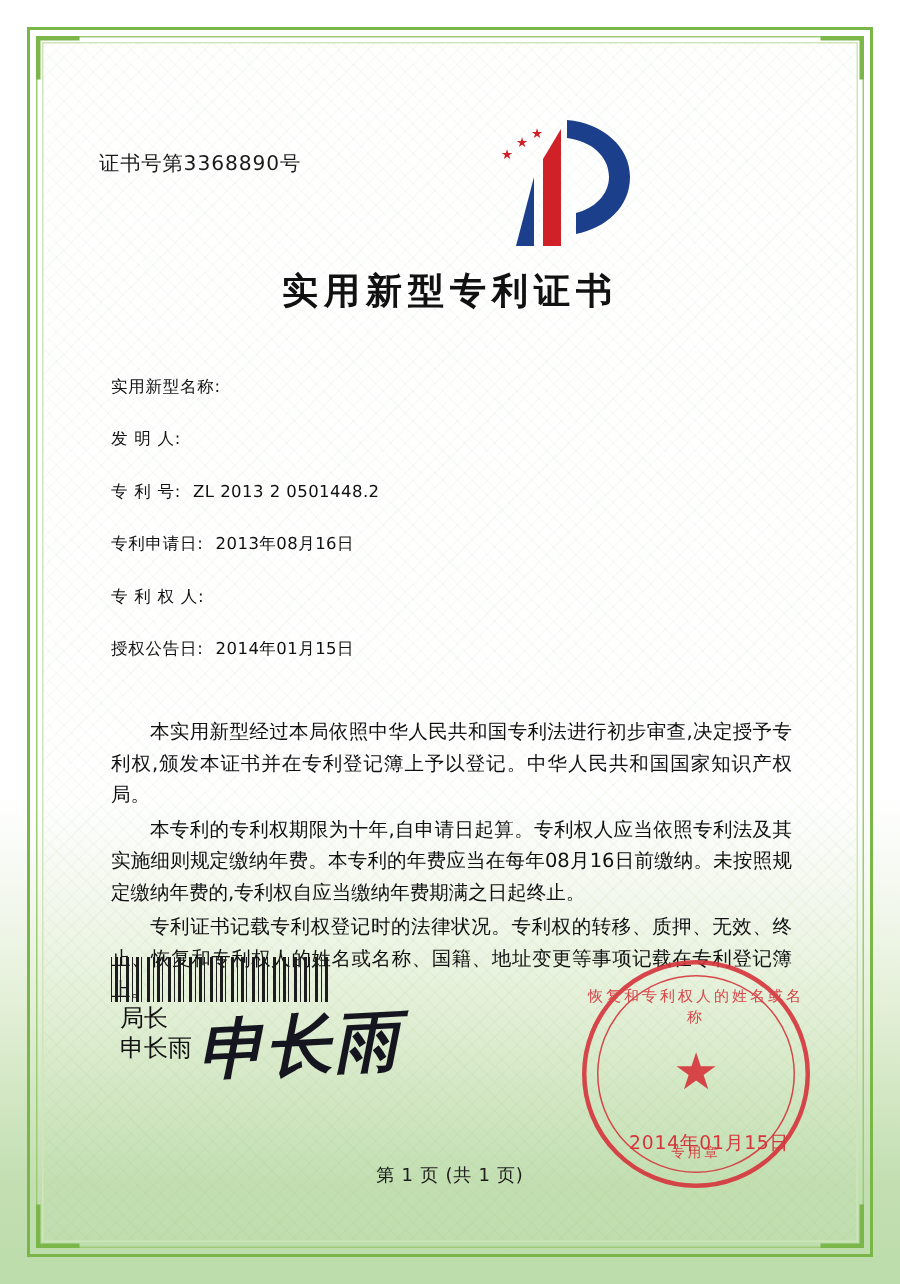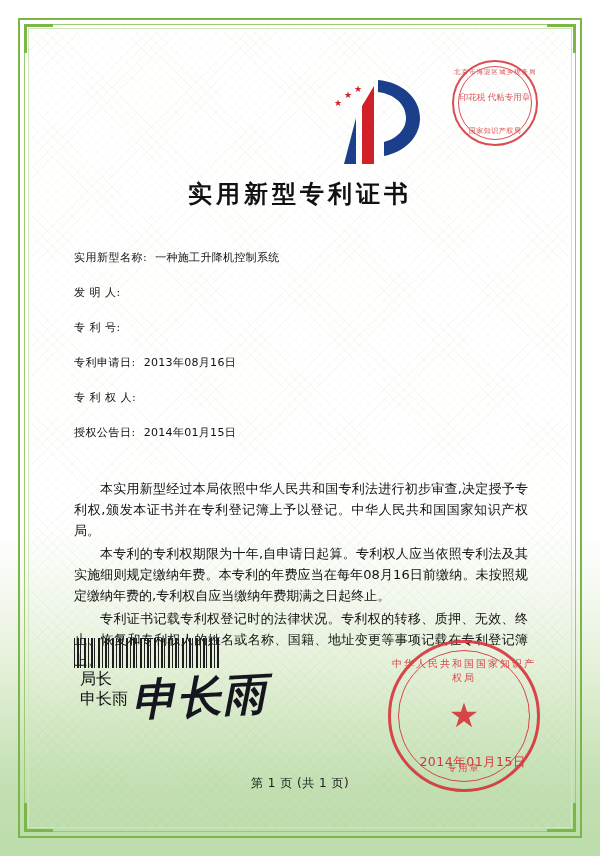--- a/index.html
+++ b/index.html
@@ -300,54 +300,48 @@
   <div class="border-inner"></div>
   <div class="border-hairline"></div>
   <div class="guilloche"></div>
   <div class="corner tl"></div>
   <div class="corner tr"></div>
   <div class="corner bl"></div>
   <div class="corner br"></div>
 
   <div class="content">
 
+    <div class="serial">证书号第3368890号</div>
 
     <div class="logo">
       <svg viewBox="0 0 112 100" width="112" height="100">
         <path d="M62 8 C86 10, 104 26, 104 46 C104 66, 88 80, 68 84 L68 70 C80 67, 90 58, 90 46 C90 32, 78 22, 62 20 Z" fill="#1b3f8b"></path>
         <path d="M58 14 L58 92 L46 92 L46 34 Z" fill="#cf2127"></path>
         <path d="M40 46 L40 92 L28 92 Z" fill="#1b3f8b"></path>
         <g fill="#cf2127">
           <text x="18" y="34" font-size="9" font-family="DejaVu Sans, sans-serif">★</text>
           <text x="28" y="26" font-size="9" font-family="DejaVu Sans, sans-serif">★</text>
           <text x="38" y="20" font-size="9" font-family="DejaVu Sans, sans-serif">★</text>
         </g>
       </svg>
     </div>
 
-    <div class="seal-top">
-      <div class="ring"></div>
-      <div class="arc-text">北京市海淀区城乡税务局</div>
-      <div class="mid-text">印花税
-代粘专用章</div>
-      <div class="bot-text">国家知识产权局</div>
-    </div>
 
     <div class="title">实用新型专利证书</div>
 
     <div class="fields">
       <div class="field-row">
         <span class="field-label">实用新型名称:</span>
-        <span class="field-value">一种施工升降机控制系统</span>
       </div>
       <div class="field-row">
         <span class="field-label">发 明 人:</span>
       </div>
       <div class="field-row">
         <span class="field-label">专 利 号:</span>
+        <span class="field-value">ZL 2013 2 0501448.2</span>
       </div>
       <div class="field-row">
         <span class="field-label">专利申请日:</span>
         <span class="field-value">2013年08月16日</span>
       </div>
       <div class="field-row">
         <span class="field-label">专 利 权 人:</span>
       </div>
       <div class="field-row">
         <span class="field-label">授权公告日:</span>
@@ -365,21 +359,21 @@
 
     <div class="director">
       <div>局长</div>
       <div>申长雨</div>
     </div>
 
     <div class="signature">申长雨</div>
 
     <div class="seal-main">
       <div class="ring2"></div>
-      <div class="circ-label">中华人民共和国国家知识产权局</div>
+      <div class="circ-label">恢复和专利权人的姓名或名称</div>
       <div class="star">★</div>
       <div class="circ-label-bottom">专用章</div>
     </div>
 
     <div class="seal-date">2014年01月15日</div>
 
     <div class="page-footer">第 1 页 (共 1 页)</div>
 
   </div>
 </div>

